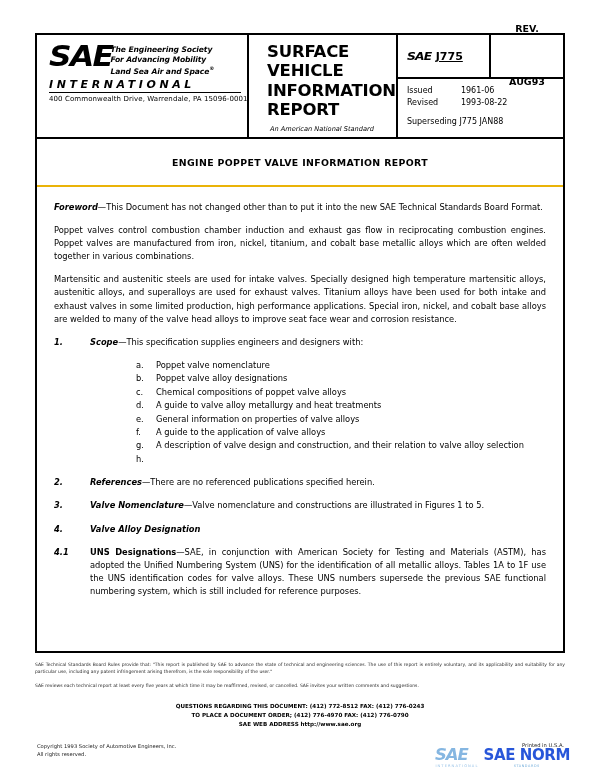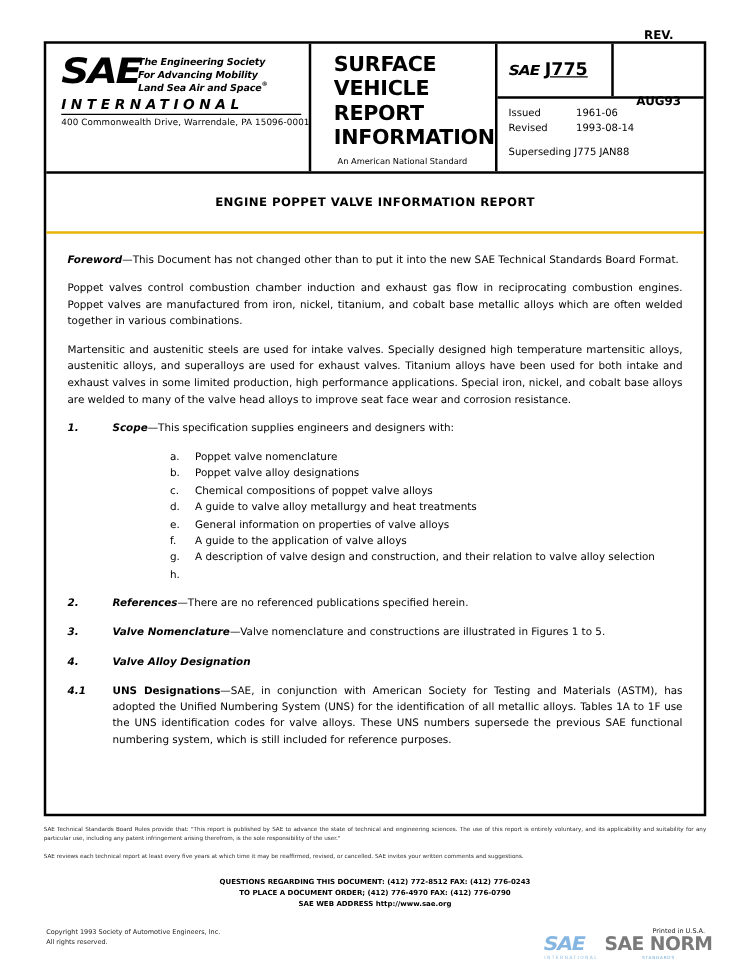--- a/index.html
+++ b/index.html
@@ -112,20 +112,21 @@
     line-height: 1.17;
     letter-spacing: -0.2px;
   }
   .ansi-line {
     position: absolute;
     left: 0; right: 1px;
     bottom: 4px;
     text-align: center;
     font-size: 6.6px;
     font-family: "DejaVu Sans", sans-serif;
+    font-style: italic;
   }
 
   .mast-meta {
     width: 173px;
     box-sizing: border-box;
     display: flex;
     flex-direction: column;
   }
   .meta-top {
     display: flex;
@@ -147,21 +148,21 @@
     font-weight: 700;
     font-style: italic;
     font-size: 11px;
     letter-spacing: -0.7px;
     transform: scaleX(1.12);
     transform-origin: left center;
   }
   .meta-num .num {
     font-family: "DejaVu Sans", sans-serif;
     font-weight: 700;
-    font-size: 14px;
+    font-size: 11px;
     margin-left: 3px;
     text-decoration: underline;
   }
   .meta-rev {
     width: 72px;
     box-sizing: border-box;
     display: flex;
     flex-direction: column;
     align-items: center;
     justify-content: center;
@@ -315,21 +316,21 @@
     font-size: 3.6px;
     letter-spacing: 1.1px;
     color: #8fbde5;
     margin-top: 1px;
   }
   .wm-norm {
     font-family: "DejaVu Sans", sans-serif;
     font-weight: 700;
     font-size: 15px;
     letter-spacing: -0.4px;
-    color: #737373;
+    color: #1d4ed8;
     line-height: 1;
   }
   .wm-norm2 {
     font-family: "DejaVu Sans", sans-serif;
     font-size: 3.4px;
     letter-spacing: 0.6px;
     color: #6aa8d8;
     text-align: center;
     margin-top: 1px;
   }
@@ -353,22 +354,22 @@
             <span>Land Sea Air and Space</span><sup>®</sup>
           </span>
         </div>
         <div class="sae-intl">INTERNATIONAL</div>
         <div class="sae-addr">400 Commonwealth Drive, Warrendale, PA 15096-0001</div>
       </div>
 
       <div class="mast-title">
         <div class="t">SURFACE</div>
         <div class="t">VEHICLE</div>
+        <div class="t">INFORMATION</div>
         <div class="t">REPORT</div>
-        <div class="t">INFORMATION</div>
         <div class="ansi-line">An American National Standard</div>
       </div>
 
       <div class="mast-meta">
         <div class="meta-top">
           <div class="meta-num">
             <span class="mini-sae">SAE</span>
             <span class="num">J775</span>
           </div>
           <div class="meta-rev">
@@ -376,21 +377,21 @@
             <span>AUG93</span>
           </div>
         </div>
         <div class="meta-bottom">
           <div class="meta-row">
             <span class="lbl">Issued</span>
             <span>1961-06</span>
           </div>
           <div class="meta-row">
             <span class="lbl">Revised</span>
-            <span>1993-08-14</span>
+            <span>1993-08-22</span>
           </div>
           <div class="meta-sup">Superseding J775 JAN88</div>
         </div>
       </div>
 
     </div>
 
     <div class="title-band">
       <div class="h">ENGINE POPPET VALVE INFORMATION REPORT</div>
     </div>

